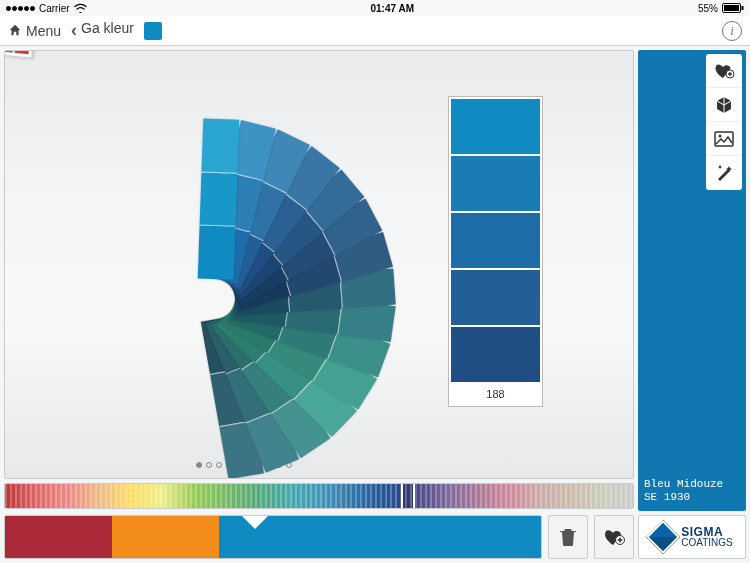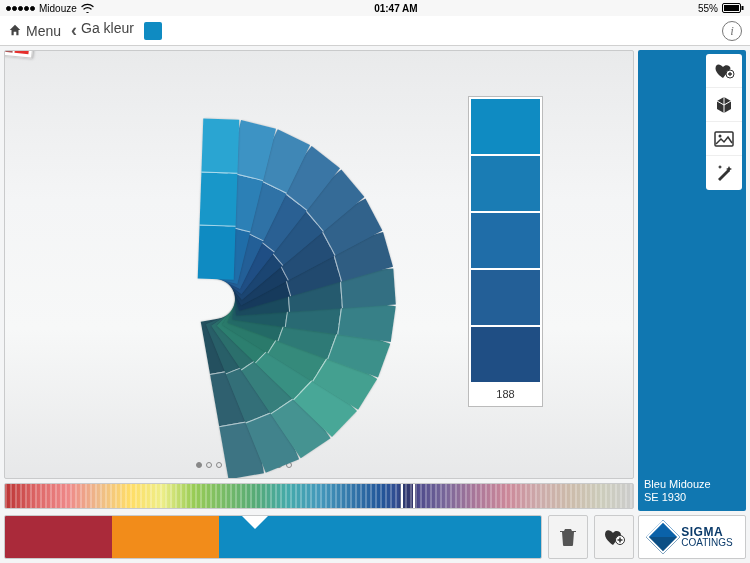--- a/index.html
+++ b/index.html
@@ -35,21 +35,21 @@
   .coverstrip { position: absolute; left: 0; top: 0; width: 160px; height: 50px; transform-origin: 0 25px; background: #fff; border: 1px solid #ccc; box-shadow: 0 1px 3px rgba(0,0,0,0.3); display: flex; flex-direction: column; padding: 3px; gap: 2px; }
   .coverstrip .row { flex: 1; display: flex; gap: 1px; }
   .coverstrip .row span { flex: 1; }
 
   
   .pagedots { position: absolute; bottom: 6px; left: 0; right: 150px; text-align: center; }
   .pagedots span { display: inline-block; width: 6px; height: 6px; border: 1px solid #888; border-radius: 50%; margin: 0 2px; }
   .pagedots span.active { background: #888; }
 
   
-  .swatchstrip { position: absolute; right: 90px; top: 45px; width: 75px; background: #fff; border: 1px solid #bbb; padding: 2px; display: flex; flex-direction: column; gap: 2px; }
+  .swatchstrip { position: absolute; right: 90px; top: 45px; width: 95px; background: #fff; border: 1px solid #bbb; padding: 2px; display: flex; flex-direction: column; gap: 2px; }
   .swatchstrip .sw { height: 55px; }
   .swatchstrip .swlabel { height: 20px; font-size: 11px; display: flex; align-items: center; justify-content: center; color: #333; }
 
   
   .hueslider { height: 26px; border: 1px solid #c9cacb; border-radius: 2px; margin-top: 4px; position: relative; overflow: hidden; background: linear-gradient(90deg,
      #b33, #d66, #e88, #eb8, #fd6, #ee8, #9c5, #7b6, #5a7, #4aa, #49b, #37a, #259, #448, #769, #a79, #c89, #caa, #cba, #ccb, #ccc); }
   .hueslider::after { content:""; position:absolute; inset:0; background: repeating-linear-gradient(90deg, rgba(255,255,255,0.25) 0 2px, transparent 2px 5px); }
   .hue-handle { position:absolute; top:-2px; bottom:-2px; width:14px; border:2px solid #fff; background: rgba(0,0,0,0.2); box-shadow: 0 0 3px rgba(0,0,0,0.6); left: 63%; }
 
   
@@ -58,41 +58,41 @@
   .palette .pc { height: 100%; }
   .palette .notch { position: absolute; top: -1px; left: 44%; width: 0; height: 0; border-left: 14px solid transparent; border-right: 14px solid transparent; border-top: 14px solid #fff; }
   .palaction { width: 40px; border: 1px solid #c9cacb; border-radius: 2px; display:flex; align-items:center; justify-content:center; color:#555; background: #f3f3f3; }
 
   
   .sidebar { width: 112px; display: flex; flex-direction: column; padding: 4px 4px 4px 0; gap: 4px; }
   .active-color { flex: 1; border-radius: 2px; position: relative; color: #fff; font-size: 11px; padding: 6px; display: flex; flex-direction: column; }
   .active-color .tools { position:absolute; top:4px; right:4px; width: 36px; background: #fff; border-radius: 3px; display:flex; flex-direction:column; }
   .active-color .tools .tool { height: 34px; display:flex; align-items:center; justify-content:center; color:#333; border-bottom: 1px solid #eee; }
   .active-color .tools .tool:last-child { border-bottom: none; }
-  .active-color .labelbox { margin-top: auto; line-height: 1.25; }
+  .active-color .labelbox { margin-top: auto; line-height: 1.25; font-family: Liberation Mono, monospace; }
   .brandbox { height: 44px; background: #fff; border: 1px solid #c9cacb; border-radius: 2px; display:flex; align-items:center; justify-content:center; gap:6px; }
   .brand-logo { width: 24px; height: 24px; transform: rotate(45deg); background: linear-gradient(135deg,#0a62a9 50%, #0b4f85 50%); box-shadow: inset 0 0 0 2px #fff; }
   .brand-text { font-size: 10px; line-height: 1; color:#0a3a6a; }
   .brand-text b { font-size: 12px; letter-spacing: 0.5px; }
 
   svg { display:block }
 </style>
 </head>
 <body>
 
 <div class="statusbar">
   <div class="left">
     <div class="signal-dots">
       <span class="fill"></span>
         <span class="fill"></span>
         <span class="fill"></span>
         <span class="fill"></span>
         <span class="fill"></span>
     </div>
-    <span>Midouze</span>
+    <span>Carrier</span>
     <span>
       <svg width="13" height="10" viewBox="0 0 13 10">
           <path d="M6.5 9.5 a1 1 0 1 0 0.001 0 M3 6 a5 5 0 0 1 7 0 M1 3.5 a8 8 0 0 1 11 0" fill="none" stroke="#000" stroke-width="1.2" stroke-linecap="round"></path>
         </svg>
     </span>
   </div>
   <div style="font-weight:600">01:47 AM</div>
   <div class="right">
     <span>55%</span>
     <span>

